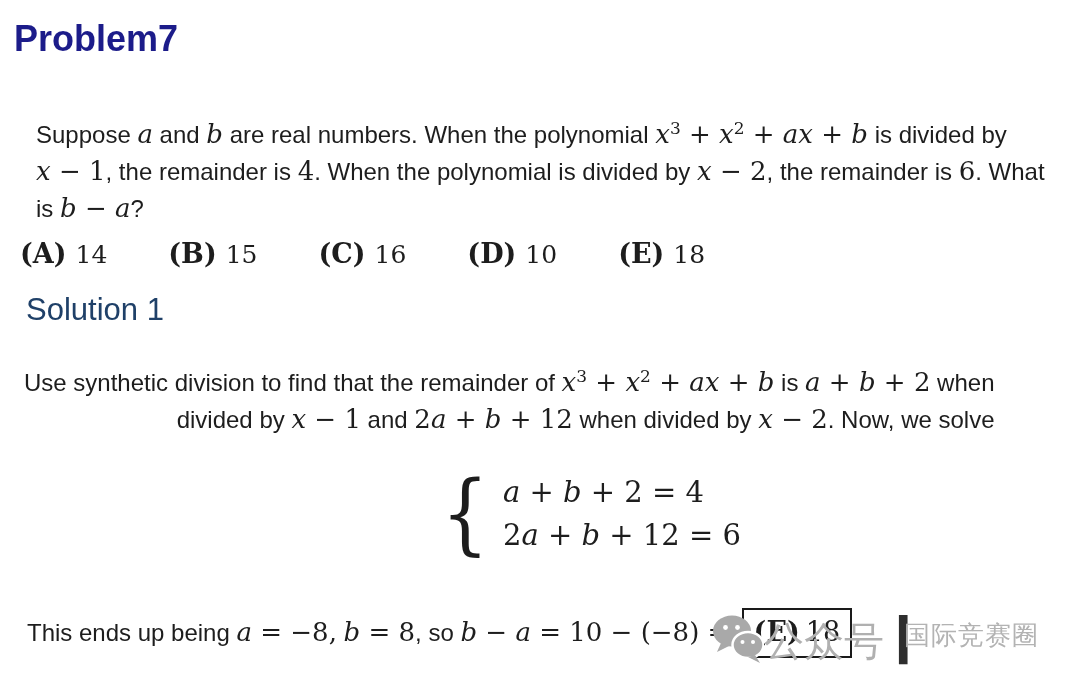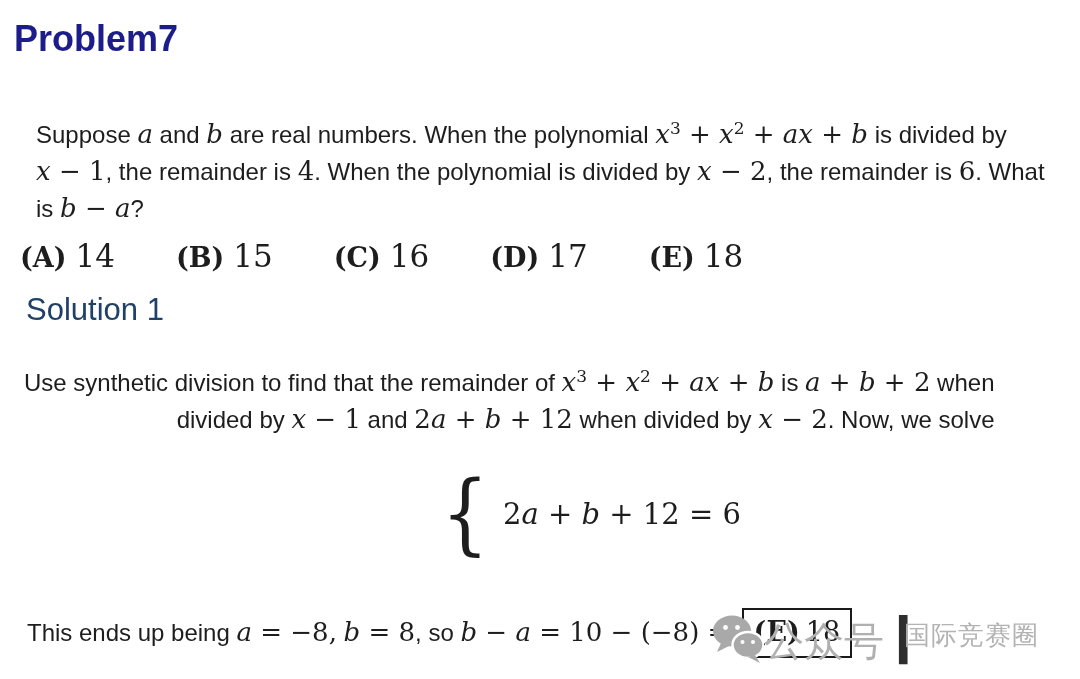--- a/index.html
+++ b/index.html
@@ -17,21 +17,21 @@
 
   
   .seg-t { font-family:"Liberation Sans", sans-serif; }
   .seg-m { font-family:"DejaVu Serif", serif; font-style:italic; font-size:26px; }
   .seg-n { font-family:"DejaVu Serif", serif; font-size:26px; }
   .seg-s { font-family:"DejaVu Serif", serif; font-size:17px; vertical-align:9px; }
 
   .choices { position:absolute; left:20px; top:238px; display:flex; }
   .choice { margin-right:61px; white-space:nowrap; }
   .choice-label { font-family:"DejaVu Serif", serif; font-weight:bold; font-size:27px; }
-  .choice-value { font-family:"DejaVu Serif", serif; font-size:31px; margin-left:9px;text-align:right; }
+  .choice-value { font-family:"DejaVu Serif", serif; font-size:25px; margin-left:9px;text-align:right; }
 
   .solution-title { position:absolute; left:26px; top:292px;
     font-size:31px; font-weight:normal; color:#1f4068; }
 
   .eq-block { position:absolute; left:437px; top:466px; display:flex; align-items:center; }
   .brace { font-family:"DejaVu Serif", serif; font-size:88px; font-weight:400;
            color:#1d1d1d; line-height:96px; transform:scaleX(0.85); }
   .eq-lines { margin-left:10px; }
   .eq-line { font-size:29px; line-height:43px; white-space:nowrap; }
   .eq-line .seg-m, .eq-line .seg-n { font-size:29px; }
@@ -65,34 +65,35 @@
     <span class="choice">
       <span class="choice-label">(A)</span><span class="choice-value">14</span>
     </span>
     <span class="choice">
       <span class="choice-label">(B)</span><span class="choice-value">15</span>
     </span>
     <span class="choice">
       <span class="choice-label">(C)</span><span class="choice-value">16</span>
     </span>
     <span class="choice">
-      <span class="choice-label">(D)</span><span class="choice-value">17</span>
+      <span class="choice-label">(D)</span><span class="choice-value">10</span>
     </span>
     <span class="choice">
       <span class="choice-label">(E)</span><span class="choice-value">18</span>
     </span>
   </div>
 
   <h2 class="solution-title">Solution 1</h2>
 
   <p class="body-text solution-text"><span class="seg-t">Use synthetic division to find that the remainder of </span><span class="seg-m">x</span><span class="seg-s">3</span><span class="seg-n"> + </span><span class="seg-m">x</span><span class="seg-s">2</span><span class="seg-n"> + </span><span class="seg-m">ax</span><span class="seg-n"> + </span><span class="seg-m">b</span><span class="seg-t"> is </span><span class="seg-m">a</span><span class="seg-n"> + </span><span class="seg-m">b</span><span class="seg-n"> + 2</span><span class="seg-t"> when</span><br><span class="seg-t">divided by </span><span class="seg-m">x</span><span class="seg-n"> − 1</span><span class="seg-t"> and </span><span class="seg-n">2</span><span class="seg-m">a</span><span class="seg-n"> + </span><span class="seg-m">b</span><span class="seg-n"> + 12</span><span class="seg-t"> when divided by </span><span class="seg-m">x</span><span class="seg-n"> − 2</span><span class="seg-t">. Now, we solve</span></p>
 
   <div class="eq-block">
     <span class="brace">{</span>
     <div class="eq-lines">
+      <div class="eq-line"><span class="seg-m">a</span><span class="seg-n"> + </span><span class="seg-m">b</span><span class="seg-n"> + 2 = 4</span></div>
       <div class="eq-line"><span class="seg-n">2</span><span class="seg-m">a</span><span class="seg-n"> + </span><span class="seg-m">b</span><span class="seg-n"> + 12 = 6</span></div>
     </div>
   </div>
 
   <p class="body-text conclusion">
     <span><span class="seg-t">This ends up being </span><span class="seg-m">a</span><span class="seg-n"> = −8,</span><span class="seg-t"> </span><span class="seg-m">b</span><span class="seg-n"> = 8</span><span class="seg-t">, so </span><span class="seg-m">b</span><span class="seg-n"> − </span><span class="seg-m">a</span><span class="seg-n"> = 10 − (−8) = </span></span><span class="ansbox">
       <span class="boxed-label">(E)</span><span class="boxed-value">18</span>
     </span>
   </p>
 

